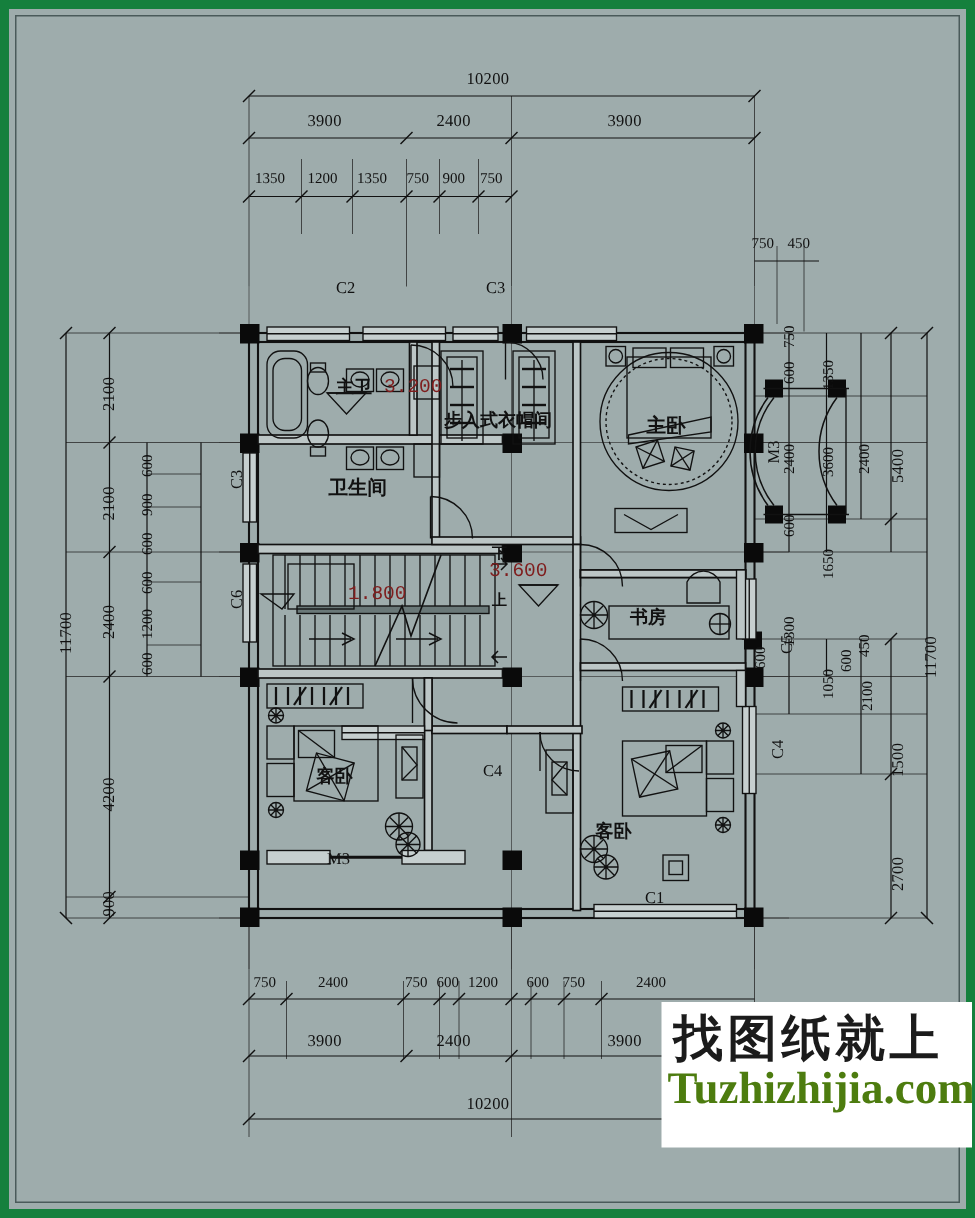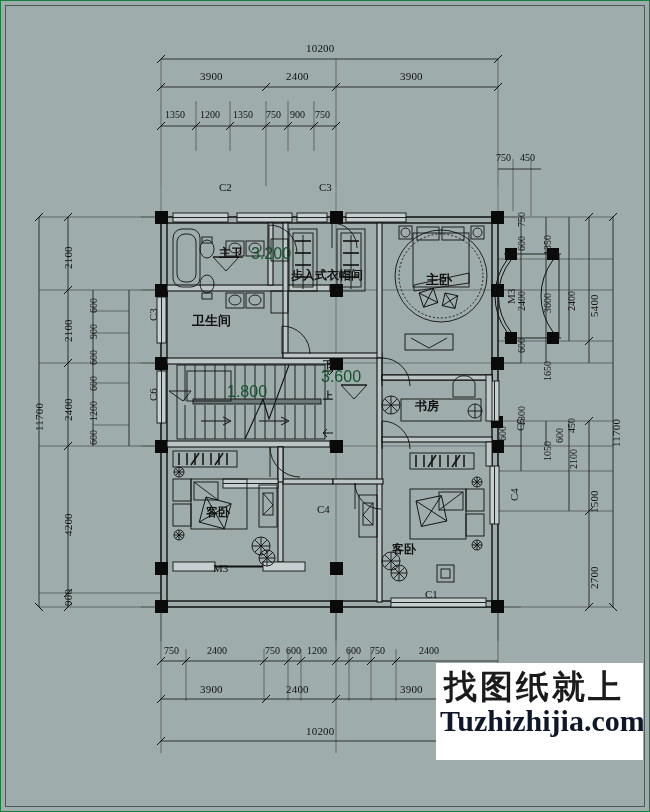--- a/index.html
+++ b/index.html
@@ -1,30 +1,30 @@
 <!DOCTYPE html>
 <html><head>
 <meta charset="utf-8">
 <style>
   html,body{margin:0;padding:0;background:#000;}
   body{width:650px;height:812px;overflow:hidden;font-family:"Liberation Sans",sans-serif;}
-  #canvas{position:relative;width:650px;height:812px;background:#9eacac;box-sizing:border-box;border:1px solid #15803d;}
+  #canvas{position:relative;width:650px;height:812px;background:#9eacac;box-sizing:border-box;border:6px solid #15803d;}
   #inner{position:absolute;left:4px;top:4px;right:4px;bottom:4px;border:1px solid #4a5a5a;}
   .lyr{position:absolute;left:0;top:0;width:650px;height:812px;}
   .txt{position:absolute;color:#111;white-space:nowrap;font-family:"Liberation Serif",serif;line-height:1;}
   .dim{font-size:11px;letter-spacing:.2px;}
   .dimsm{font-size:10px;letter-spacing:0;}
   .rot{transform-origin:0 0;transform:rotate(-90deg);}
   .cn{font-family:"DejaVu Sans",sans-serif;font-size:12px;color:#111;font-weight:600;}
   .cnsm{font-family:"DejaVu Sans",sans-serif;font-size:10px;color:#111;font-weight:600;}
   .lbl{font-family:"Liberation Serif",serif;font-size:11px;color:#111;}
-  .lvl{font-family:Liberation Sans, sans-serif;font-size:16px;color:#14532d;}
+  .lvl{font-family:Liberation Mono, monospace;font-size:13px;color:#7f1d1d;}
   #wm{position:absolute;left:435px;top:662px;width:207px;height:97px;background:#fff;overflow:hidden;}
   #wm .wcn{position:absolute;left:8px;top:2px;font-family:"DejaVu Sans",sans-serif;font-size:33px;font-weight:700;color:#1b1b1b;letter-spacing:3px;}
-  #wm .wen{position:absolute;left:4px;top:41px;font-family:"Liberation Serif",serif;font-size:30px;font-weight:700;color:#0f172a;letter-spacing:0px;}
+  #wm .wen{position:absolute;left:4px;top:41px;font-family:"Liberation Serif",serif;font-size:30px;font-weight:700;color:#4d7c0f;letter-spacing:0px;}
 </style>
 </head>
 <body>
 
 <div id="canvas">
   <div id="inner"></div>
 
   <svg class="lyr" viewBox="0 0 650 812">
     <g stroke="#111" fill="none" stroke-width="0.8">
 
@@ -608,21 +608,21 @@
   <div class="txt dimsm" style="left:345px;top:645px;">600</div>
   <div class="txt dimsm" style="left:369px;top:645px;">750</div>
   <div class="txt dimsm" style="left:418px;top:645px;">2400</div>
   <div class="txt dim" style="left:199px;top:683px;">3900</div>
   <div class="txt dim" style="left:285px;top:683px;">2400</div>
   <div class="txt dim" style="left:399px;top:683px;">3900</div>
   <div class="txt dim" style="left:305px;top:725px;">10200</div>
 
   <div class="txt cn" style="left:218px;top:246px;">主卫</div>
   <div class="txt lvl" style="left:250px;top:245px;">3.200</div>
-  <div class="txt cn" style="left:191px;top:313px;font-size:13px;">卫生间</div>
+  <div class="txt cn" style="left:213px;top:313px;font-size:13px;">卫生间</div>
   <div class="txt cn" style="left:290px;top:268px;">步入式衣帽间</div>
   <div class="txt cn" style="left:425px;top:272px;font-size:13px;text-align:center;">主卧</div>
   <div class="txt cn" style="left:414px;top:399px;">书房</div>
   <div class="txt cn" style="left:205px;top:505px;">客卧</div>
   <div class="txt cn" style="left:391px;top:542px;">客卧</div>
 
   <div class="txt lvl" style="left:320px;top:368px;">3.600</div>
   <div class="txt lvl" style="left:198px;top:383px;margin-left:28px;">1.800</div>
   <div class="txt cnsm" style="left:322px;top:359px;">下</div>
   <div class="txt cnsm" style="left:322px;top:390px;">上</div>

